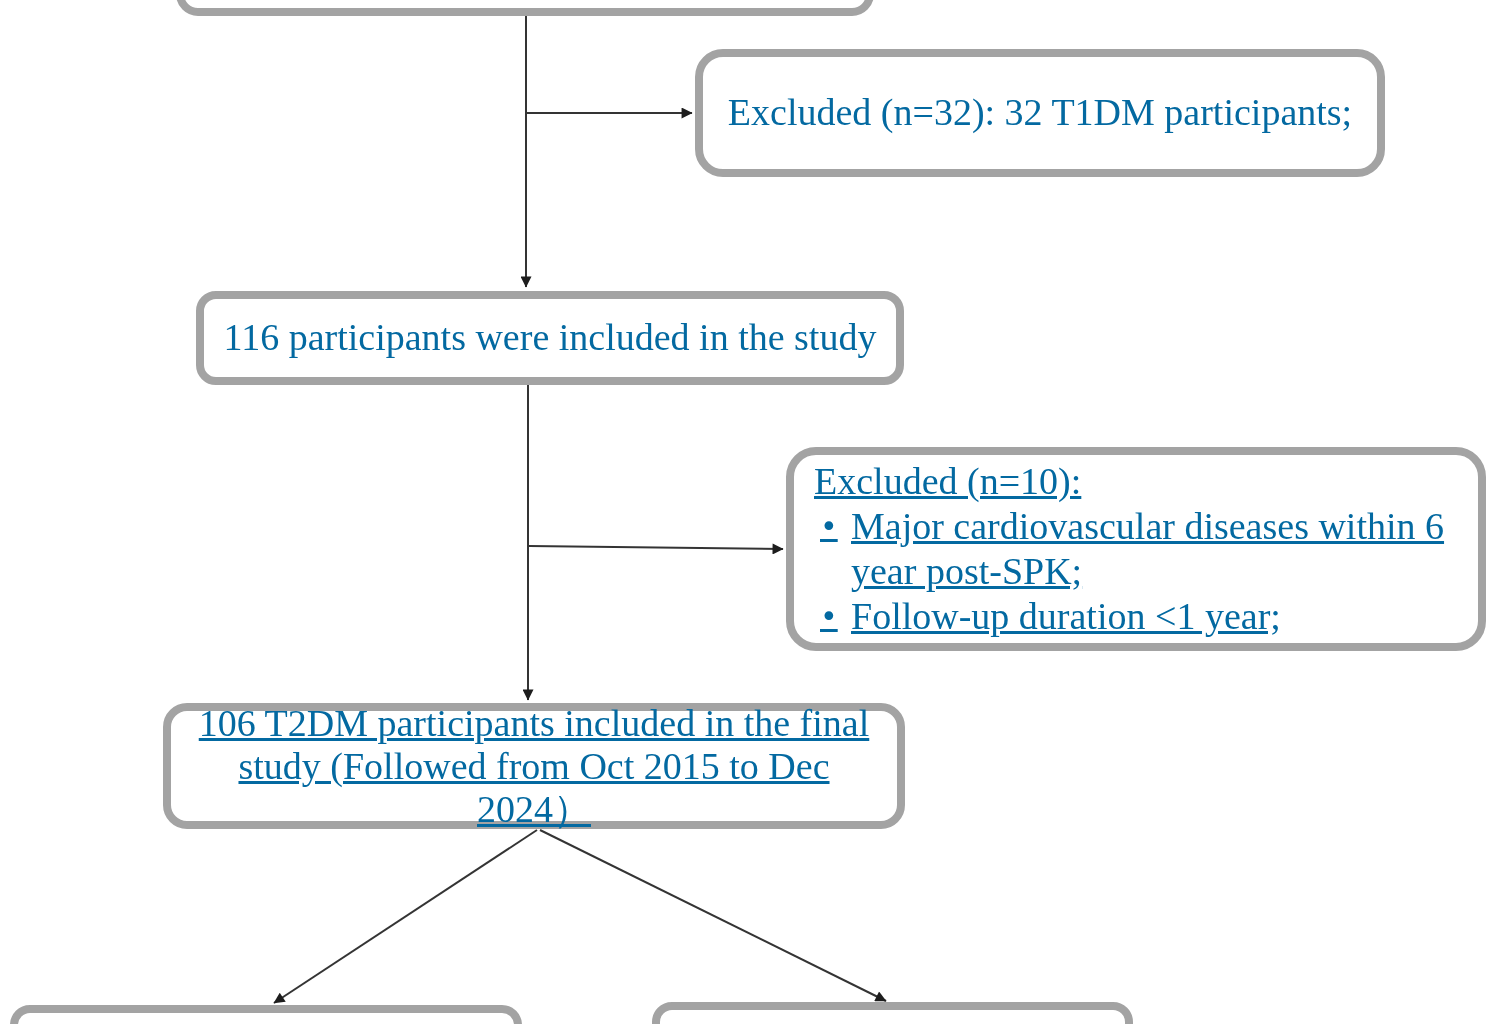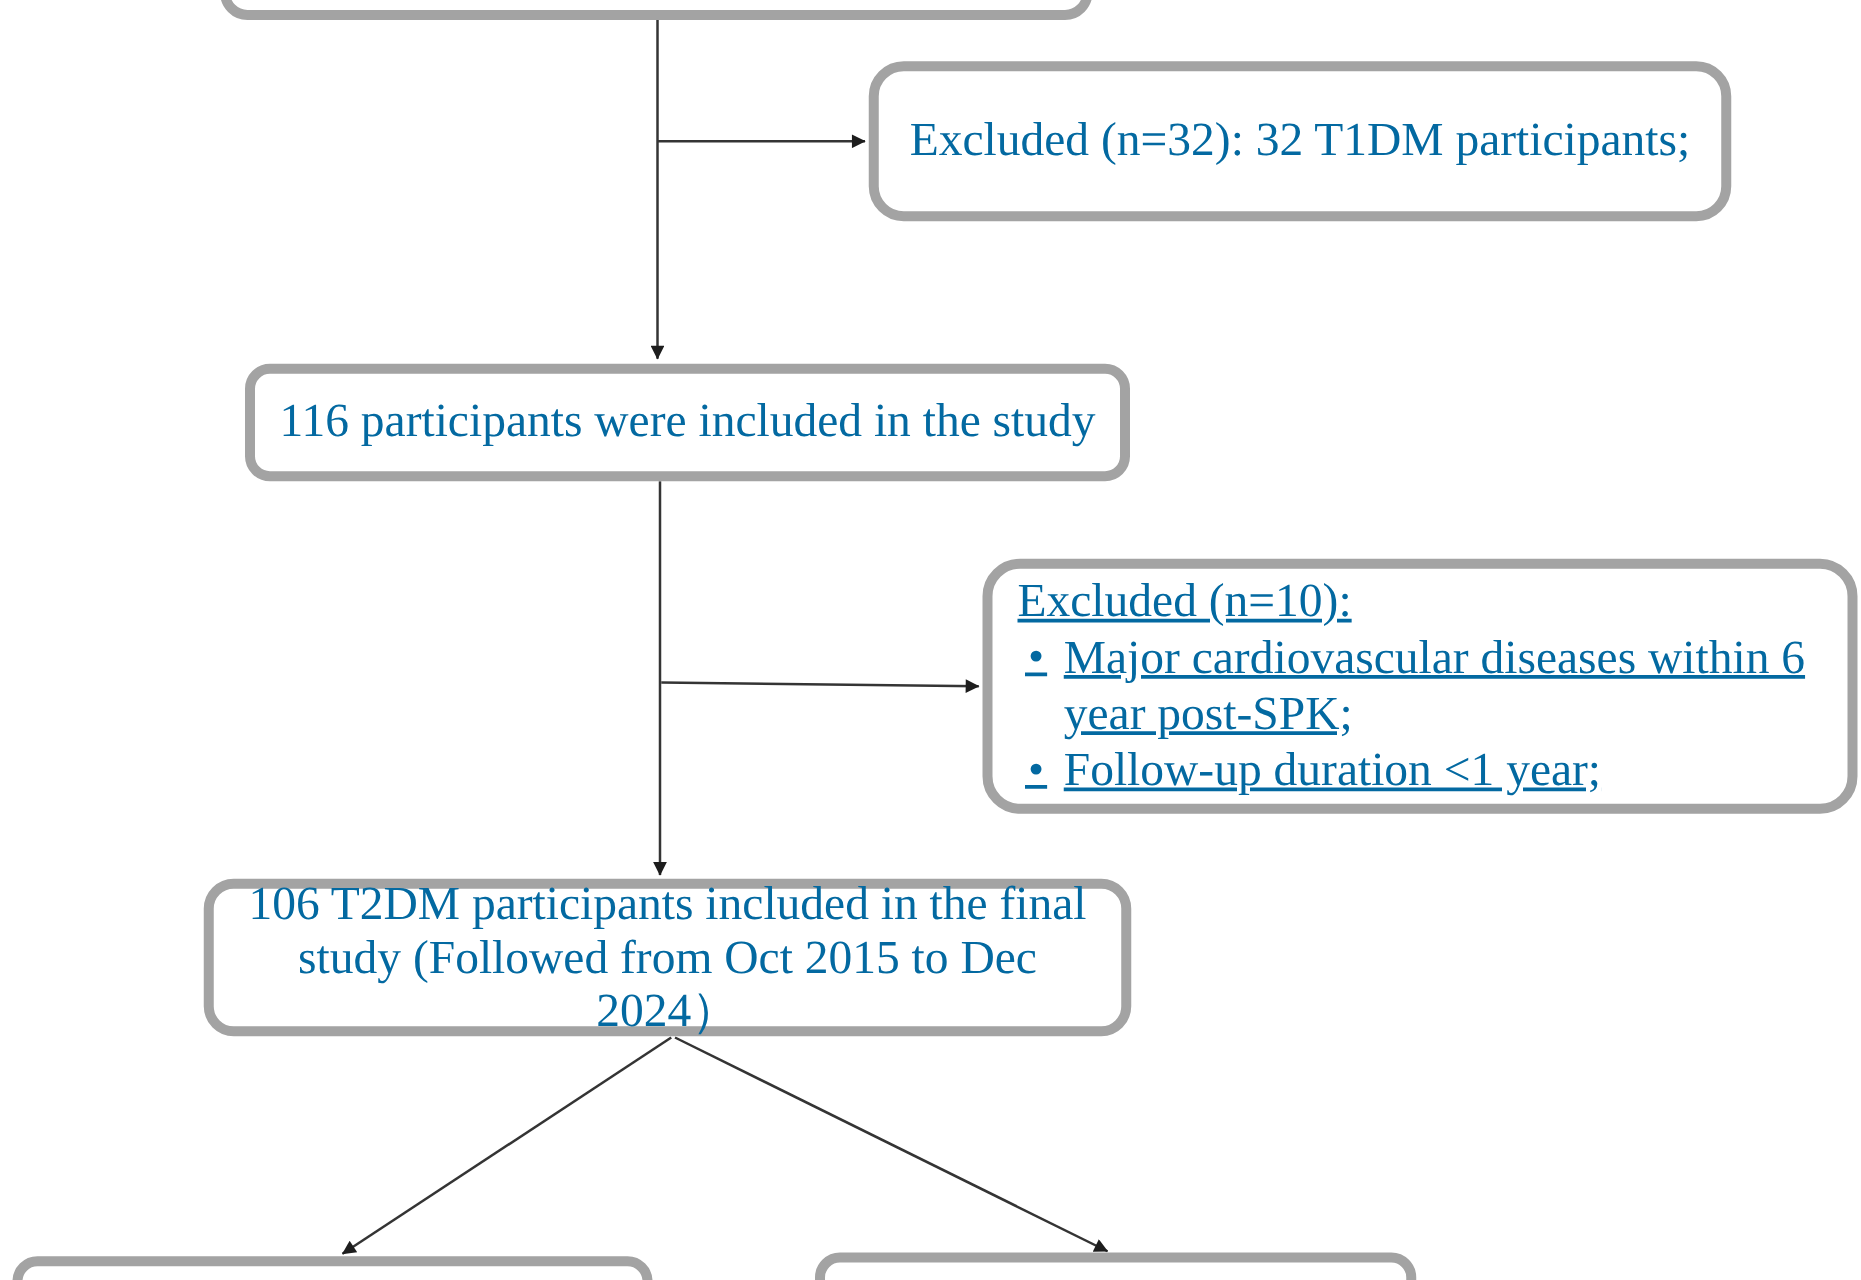--- a/index.html
+++ b/index.html
@@ -73,20 +73,21 @@
     flex: 1 1 auto;
     max-width: 600px;
   }
   .box-final106 {
     left: 163px; top: 703px; width: 742px; height: 126px;
     border-radius: 24px;
     flex-direction: column;
     justify-content: center;
     line-height: 43px;
     padding: 0 10px;
+    text-decoration: underline;
   }
   .box-bottom-left {
     left: 10px; top: 1005px; width: 512px; height: 90px;
     border-radius: 20px;
   }
   .box-bottom-right {
     left: 652px; top: 1002px; width: 481px; height: 90px;
     border-radius: 20px;
   }
   .flow-line {

